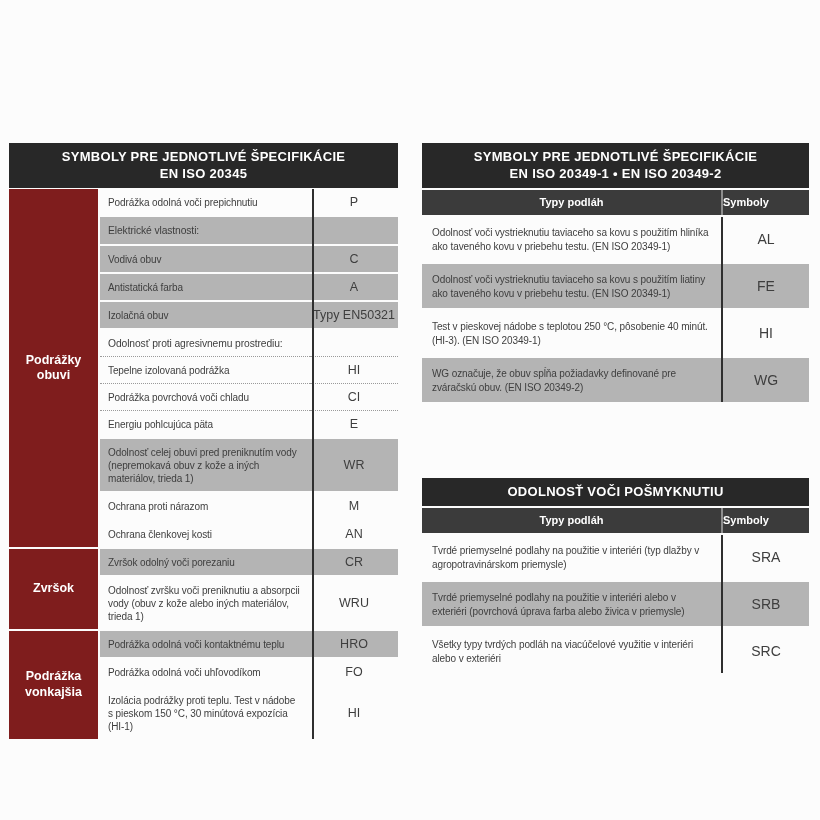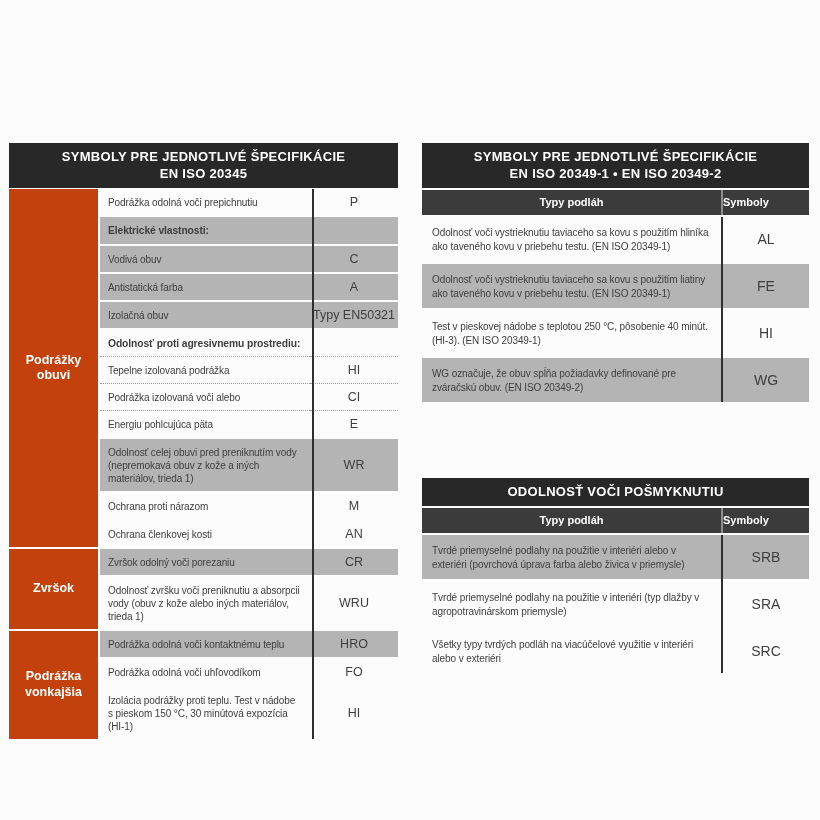--- a/index.html
+++ b/index.html
@@ -29,38 +29,38 @@
     letter-spacing: .3px;
   }
   .title-line { white-space: nowrap; }
 
   
   .lt-body { position: relative; margin-top: 1px; }
   table.lt-table { width: 100%; border-collapse: collapse; table-layout: fixed; }
   table.lt-table td { vertical-align: middle; }
   .side-cell {
     width: 85px;
-    background: #c2410c;
+    background: #7f1d1d;
     color: #fff;
     font-weight: bold;
     text-align: center;
     font-size: 12.5px;
     line-height: 1.25;
     border-right: 2px solid #fcfcfc;
     padding: 2px;
   }
   tr.group-start .side-cell { border-top: 2px solid #fcfcfc; }
   .desc-cell {
     padding: 7px 8px 6px;
     font-size: 10px;
     line-height: 1.3;
     letter-spacing: -0.1px;
     color: #3e3e3e;
   }
-  .desc-cell.bold { font-weight: bold; font-size: 10.3px; margin-left: 7px; }
+  .desc-cell.bold { font-weight: normal; font-size: 10.3px; margin-left: 7px; }
   .sym-cell {
     width: 84px;
     text-align: center;
     font-size: 12.5px;
     padding: 4px 2px;
     color: #3e3e3e;
   }
   tr.shaded .desc-cell, tr.shaded .sym-cell { background: #b4b4b4; }
   .desc-cell, .sym-cell { border-top: 2px solid #fcfcfc; }
   tr:first-child > .desc-cell, tr:first-child > .sym-cell { border-top: none; }
@@ -144,21 +144,21 @@
           </tr>
           <tr>
             <td class="desc-cell bold">Odolnosť proti agresivnemu prostrediu:</td>
             <td class="sym-cell"></td>
           </tr>
           <tr class=" dotted">
             <td class="desc-cell">Tepelne izolovaná podrážka</td>
             <td class="sym-cell">HI</td>
           </tr>
           <tr class=" dotted">
-            <td class="desc-cell">Podrážka izolovaná voči alebo</td>
+            <td class="desc-cell">Podrážka povrchová voči chladu</td>
             <td class="sym-cell">CI</td>
           </tr>
           <tr class=" dotted">
             <td class="desc-cell">Energiu pohlcujúca päta</td>
             <td class="sym-cell">E</td>
           </tr>
           <tr class="shaded">
             <td class="desc-cell">Odolnosť celej obuvi pred preniknutím vody (nepremokavá obuv z kože a iných materiálov, trieda 1)</td>
             <td class="sym-cell">WR</td>
           </tr>
@@ -230,27 +230,27 @@
 
 <div class="tbl rt" id="right-table-2">
   <div class="tbl-title rt-title">
       <div class="title-line">ODOLNOSŤ VOČI POŠMYKNUTIU</div>
     </div>
   <div class="rt-header">
     <div class="h-desc">Typy podláh</div>
     <div class="h-sym">Symboly</div>
   </div>
   <div class="rt-rows">
-    <div class="rt-row shaded">
+    <div class="rt-row">
+        <div class="r-desc">Tvrdé priemyselné podlahy na použitie v interiéri (typ dlažby v agropotravinárskom priemysle)</div>
+        <div class="r-sym">SRA</div>
+      </div>
+      <div class="rt-row shaded">
         <div class="r-desc">Tvrdé priemyselné podlahy na použitie v interiéri alebo v exteriéri (povrchová úprava farba alebo živica v priemysle)</div>
         <div class="r-sym">SRB</div>
-      </div>
-      <div class="rt-row">
-        <div class="r-desc">Tvrdé priemyselné podlahy na použitie v interiéri (typ dlažby v agropotravinárskom priemysle)</div>
-        <div class="r-sym">SRA</div>
       </div>
       <div class="rt-row">
         <div class="r-desc">Všetky typy tvrdých podláh na viacúčelové využitie v interiéri alebo v exteriéri</div>
         <div class="r-sym">SRC</div>
       </div>
       <div class="col-divider rt-divider"></div>
   </div>
 </div>
 
 </body></html>

